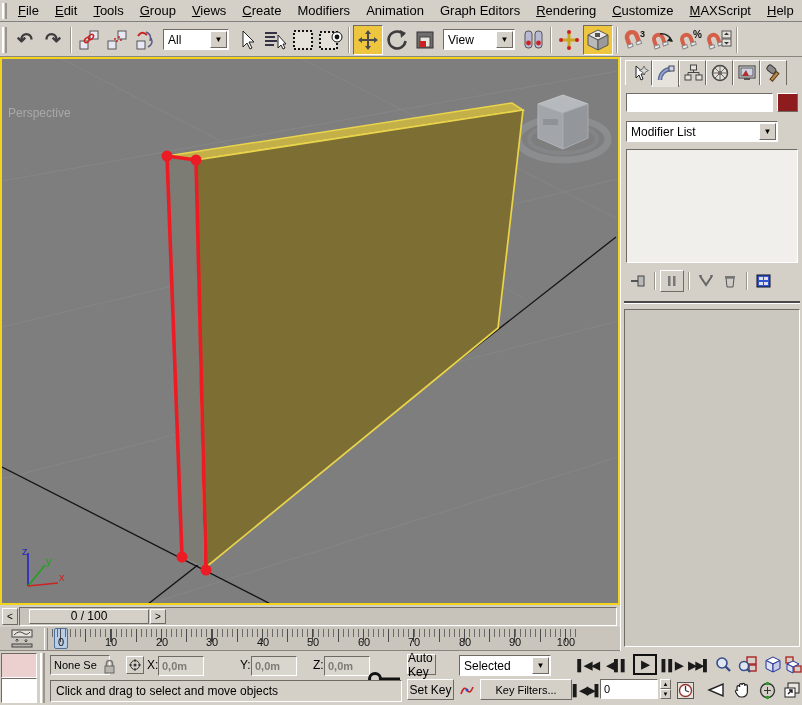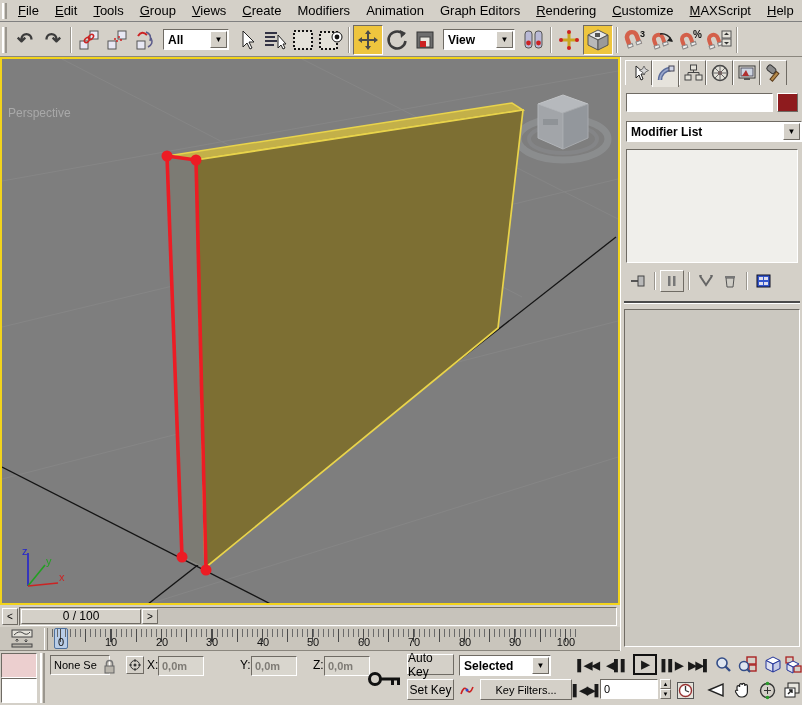--- a/index.html
+++ b/index.html
@@ -24,21 +24,21 @@
   .toolbar { position:absolute; left:0; top:23px; width:802px; height:34px; background:#d4d0c8;
              border-bottom:1px solid #8a867e; display:flex; align-items:center; }
   .tbgrip { width:5px; height:26px; margin:0 4px 0 2px;
             border-left:2px solid #fff; border-right:2px solid #9a968e; }
   .tsep { width:2px; height:26px; margin:0 3px; border-left:1px solid #9a968e; border-right:1px solid #ffffff; }
   .tbtn { width:28px; height:28px; display:flex; align-items:center; justify-content:center; flex:none; }
   .tbtn.pressed { width:30px; height:30px; }
   .glyph { font-size:19px; font-weight:bold; color:#3c3c3c; line-height:1; }
   .combo { height:21px; background:#ffffff; border:1px solid; border-color:#6f6b64 #fff #fff #6f6b64;
            display:flex; align-items:center; flex:none; }
-  .combo .cval { flex:1; padding:0 4px; font-size:12px; white-space:nowrap; overflow:hidden;font-weight:bold; }
+  .combo .cval { flex:1; padding:0 4px; font-size:12px; white-space:nowrap; overflow:hidden; }
   .combo .cbtn { width:17px; height:17px; margin:1px; background:#d4d0c8; border:1px solid;
                  border-color:#fff #6f6b64 #6f6b64 #fff; display:flex; align-items:center; justify-content:center;
                  font-size:8px; color:#000; }
 
   
   .viewport { position:absolute; left:0; top:57px; width:620px; height:548px;
               border:2px solid #f2d31b; background:#7e7e7e; }
   .vp-label { position:absolute; left:6px; top:3px; font-size:12px; color:#a9a9a9;margin-top:44px; }
 
   
@@ -46,38 +46,38 @@
             border-left:1px solid #fff; }
   .tabs { position:absolute; left:4px; top:3px; height:26px; display:flex; }
   .tab { width:27px; height:25px; background:#d4d0c8; border:1px solid;
          border-color:#fff #6f6b64 #6f6b64 #fff; border-bottom:none;
          display:flex; align-items:center; justify-content:center; }
   .tab.active { background:#e6e3dc; height:27px; }
   .namerow { position:absolute; left:5px; top:36px; width:172px; height:20px; display:flex; }
   .namefield { flex:1; height:19px; background:#fff; border:1px solid; border-color:#6f6b64 #fff #fff #6f6b64; }
   .cswatch { width:21px; height:19px; margin-left:4px; background:#8e1b1e; border:1px solid;
              border-color:#fff #6f6b64 #6f6b64 #fff; }
-  .modcombo { position:absolute; left:5px; top:64px; width:176px; }
+  .modcombo { position:absolute; left:5px; top:64px; width:152px; }
   .stacklist { position:absolute; left:5px; top:92px; width:172px; height:114px; background:#f0efeb;
                border:1px solid; border-color:#6f6b64 #fff #fff #6f6b64; }
   .stackbtns { position:absolute; left:5px; top:212px; width:172px; height:24px; display:flex; align-items:center; }
   .sbtn { width:24px; height:22px; display:flex; align-items:center; justify-content:center; }
   .ssep { width:2px; height:18px; margin:0 4px; border-left:1px solid #9a968e; border-right:1px solid #fff; }
   .pdivider { position:absolute; left:3px; top:244px; width:176px; height:3px;
               border-top:2px solid #4a4a4a; border-bottom:1px solid #fff; }
   .bigarea { position:absolute; left:3px; top:252px; width:176px; height:338px; background:#cbc8c0;
              border:1px solid; border-color:#6f6b64 #fff #fff #6f6b64; }
 
   
   .timeslider { position:absolute; left:0; top:605px; width:620px; height:22px; background:#d4d0c8;
                 display:flex; align-items:center; }
   .ts-arrow { width:16px; height:17px; font-size:10px; margin-left:2px; display:flex; align-items:center; justify-content:center; }
   .ts-track { height:19px; width:598px; margin-left:1px; background:#c7c3bb; border:1px solid;
               border-color:#6f6b64 #fff #fff #6f6b64; display:flex; align-items:center; }
-  .ts-thumb { width:120px; height:15px; margin-left:1px; display:flex; align-items:center; justify-content:center; font-size:12px; }
+  .ts-thumb { width:120px; height:15px; margin-left:9px; display:flex; align-items:center; justify-content:center; font-size:12px; }
   .ts-next { width:16px; height:15px; margin-left:1px; font-size:10px; display:flex; align-items:center; justify-content:center; }
 
   
   .trackbar { position:absolute; left:0; top:627px; width:620px; height:24px; background:#c9c5bc;
               border-bottom:1px solid #8a867e; }
   .tb-curvebtn { position:absolute; left:4px; top:2px; width:36px; height:20px; display:flex; align-items:center; justify-content:center; }
   .tb-splitter { position:absolute; left:44px; top:1px; width:4px; height:22px; border-left:1px solid #fff; border-right:1px solid #8a867e; }
   .ticks-minor { position:absolute; left:48px; top:2px; width:528px; height:8px;
       background-image:repeating-linear-gradient(to right,#6a6a6a 0 1px,rgba(0,0,0,0) 1px 5.05px);
       background-position:12px 0; }
@@ -520,22 +520,25 @@
     </div>
     <div class="sb-btn" style="left:366px; top:6px; width:38px; height:42px;">
       <svg width="36" height="24">
         <circle cx="8" cy="12" r="5.5" fill="none" stroke="#111" stroke-width="3"></circle>
         <rect x="13" y="10.5" width="20" height="3" fill="#111"></rect>
         <rect x="24" y="13" width="3" height="5" fill="#111"></rect>
         <rect x="30" y="13" width="3" height="5" fill="#111"></rect>
       </svg>
     </div>
 
-
-    <div class="sb-btn raised" style="left:407px; top:2px; width:47px; height:21px;">Auto Key</div>
+    <div class="prompt">
+      <span>Click and drag to select and move objects</span>
+    </div>
+
+    <div class="sb-btn raised" style="left:407px; top:2px; width:29px; height:21px;">Auto Key</div>
     <div class="sb-btn raised" style="left:407px; top:27px; width:47px; height:21px;">Set Key</div>
 
     <div class="combo" style="position:absolute; left:459px; top:3px; width:92px;gap:16px;">
       <span class="cval">Selected</span>
       <span class="cbtn">▼</span>
     </div>
     <div class="sb-btn" style="left:458px; top:28px; width:18px; height:20px;">
       <svg width="16" height="14">
         <path d="M2 11 Q5 2 8 7 T14 4" fill="none" stroke="#cc2222" stroke-width="1.6"></path>
         <circle cx="8" cy="7" r="1.5" fill="#3344cc"></circle>

